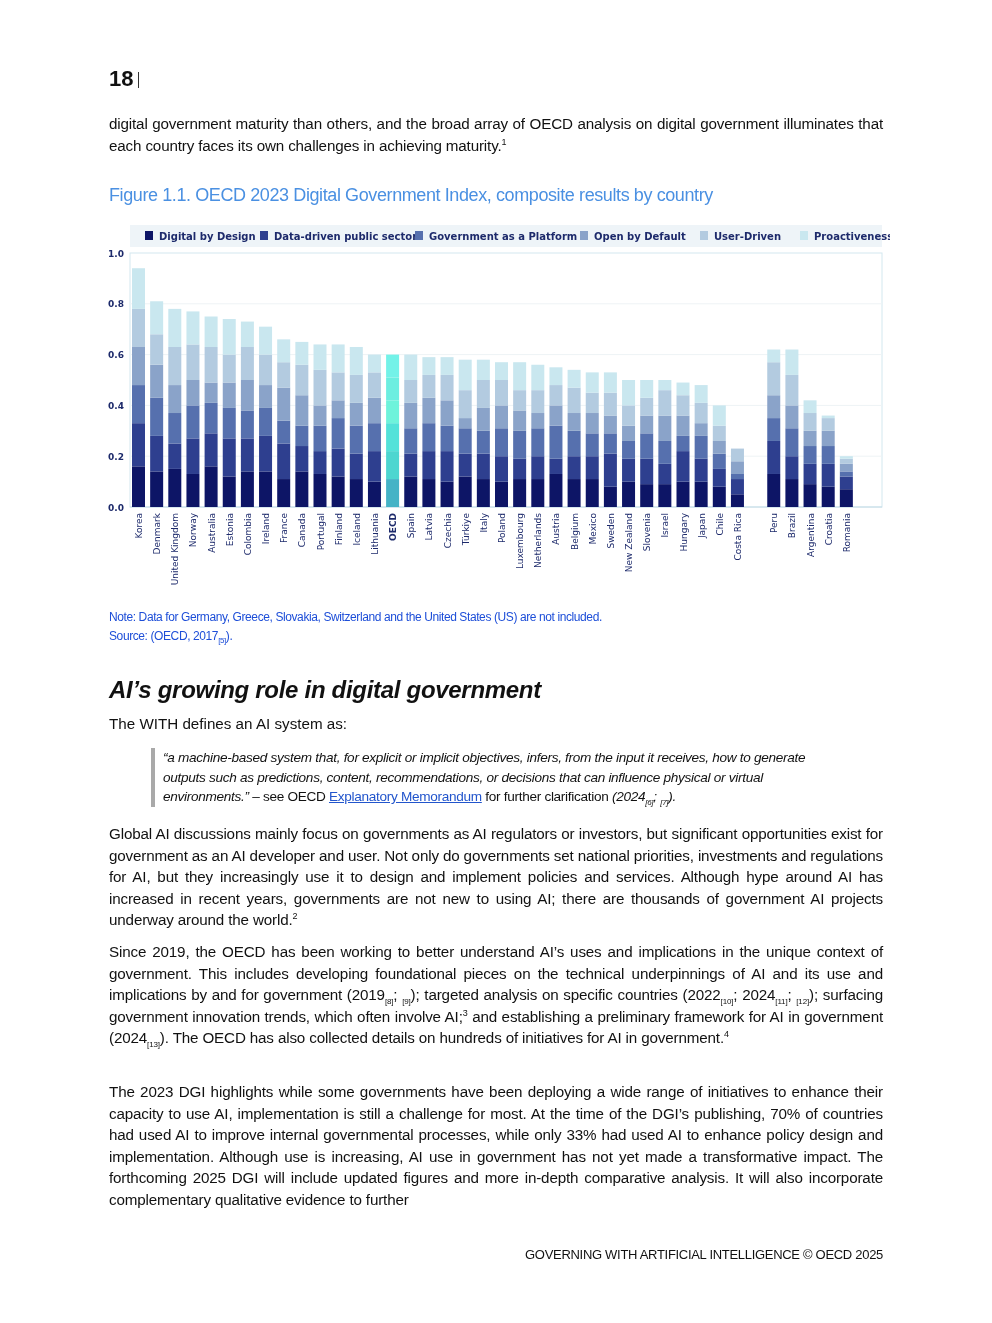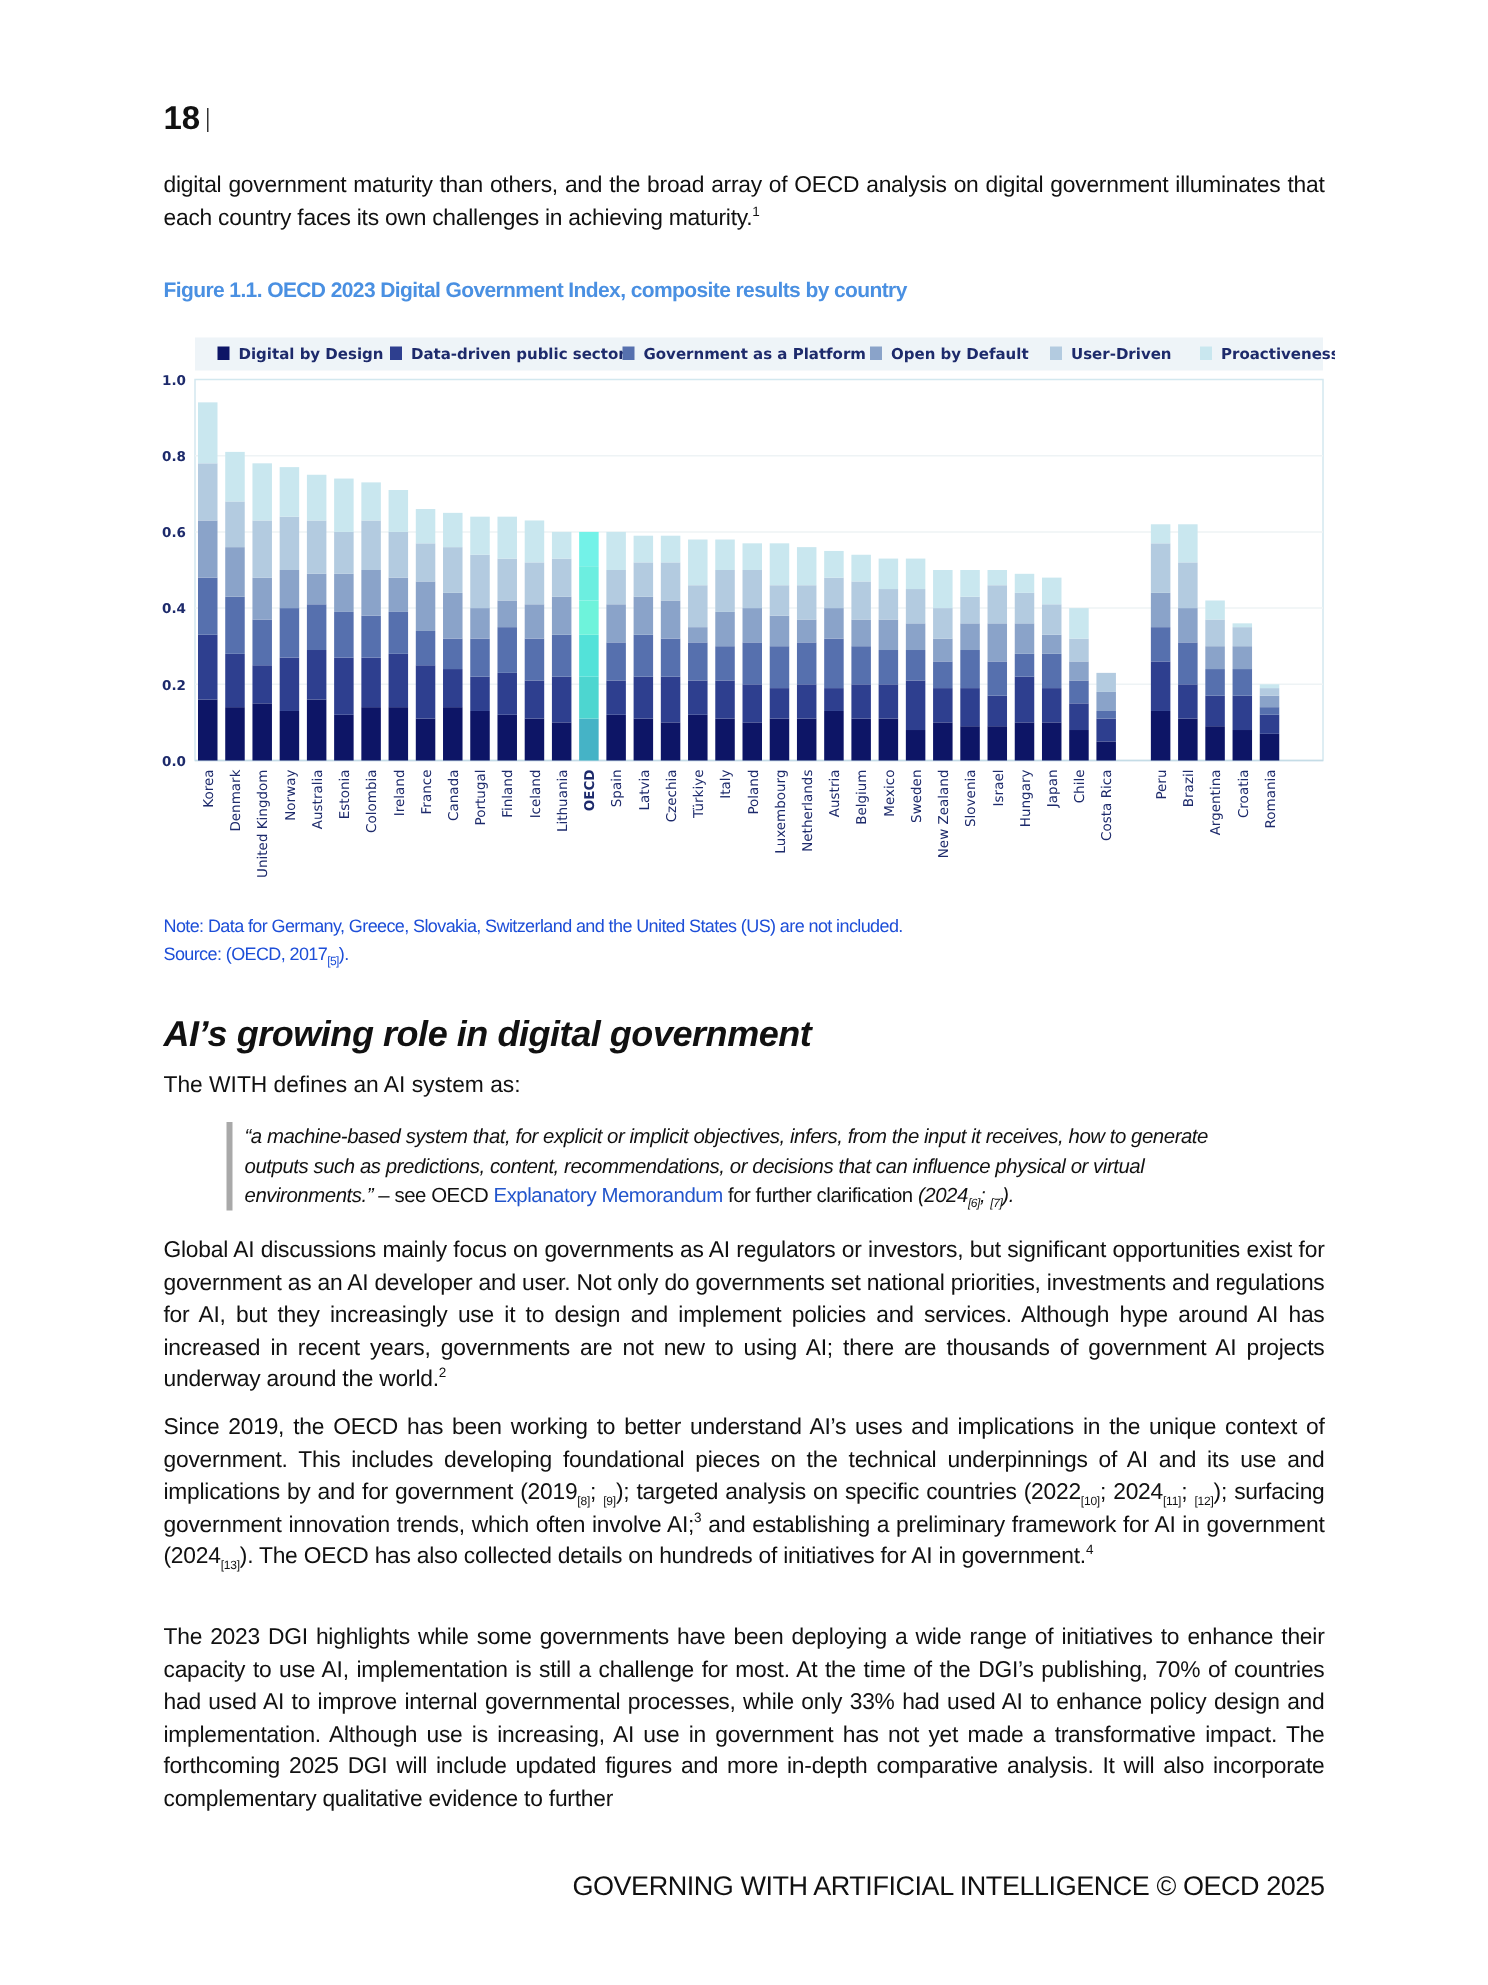--- a/index.html
+++ b/index.html
@@ -3,29 +3,29 @@
 <meta charset="utf-8">
 <style>
   html, body { margin:0; padding:0; background:#ffffff; }
   body { width:992px; height:1323px; position:relative; font-family:"Liberation Sans", sans-serif; color:#111; }
   .abs { position:absolute; }
   #pagenum { left:109px; top:66px; font-size:22px; font-weight:bold; }
   #pagenum .bar { display:inline-block; width:1px; height:16px; background:#333; margin-left:5px; vertical-align:-2px; }
   .para { left:109px; width:774px; font-size:15.2px; line-height:21.6px; text-align:justify; font-stretch:condensed; letter-spacing:-0.15px; }
   sup { font-size:9px; line-height:0; }
   sub { font-size:8px; line-height:0; }
-  #fig-title { left:109px; top:185px; font-size:14px; font-weight:bold; color:#4a90e2; letter-spacing:-0.4px; }
+  #fig-title { left:109px; top:185px; font-size:18px; font-weight:normal; color:#4a90e2; letter-spacing:-0.4px; }
   #chart { left:100px; top:220px; width:790px; height:385px; }
   #note { left:109px; top:608px; font-size:12px; line-height:19px; letter-spacing:-0.4px; color:#1d4ed8; }
   #section-h { left:109px; top:676px; font-size:24px; font-weight:bold; font-style:italic; letter-spacing:-0.3px; }
   #defines { left:109px; top:715px; font-size:15.2px; }
   #quote { left:151px; top:748px; width:676px; border-left:4px solid #a9a9a9; padding-left:8px; font-size:13.6px; line-height:19.5px; font-style:italic; letter-spacing:-0.3px; }
-  #quote a { color:#2255cc; font-style:normal; }
+  #quote a { color:#2255cc; text-decoration:underline; font-style:normal; }
   #quote .norm { font-style:normal; }
-  #footer { right:109px; top:1247px; font-size:18px; letter-spacing:-0.3px; }
+  #footer { right:109px; top:1247px; font-size:13px; letter-spacing:-0.3px; }
   svg text { font-family:"DejaVu Sans", sans-serif; }
 </style>
 </head>
 <body>
 
 <div id="pagenum" class="abs"><span>18</span><span class="bar"></span></div>
 
 <div class="abs para" style="top:113px;"><span>digital government maturity than others, and the broad array of OECD analysis on digital government illuminates that each country faces its own challenges in achieving maturity.</span><sup>1</sup></div>
 
 <div id="fig-title" class="abs">Figure 1.1. OECD 2023 Digital Government Index, composite results by country</div>

